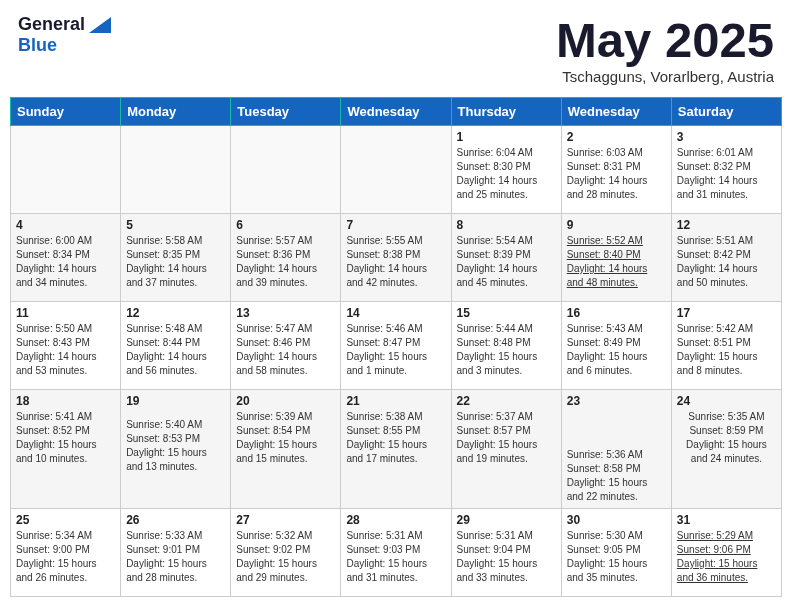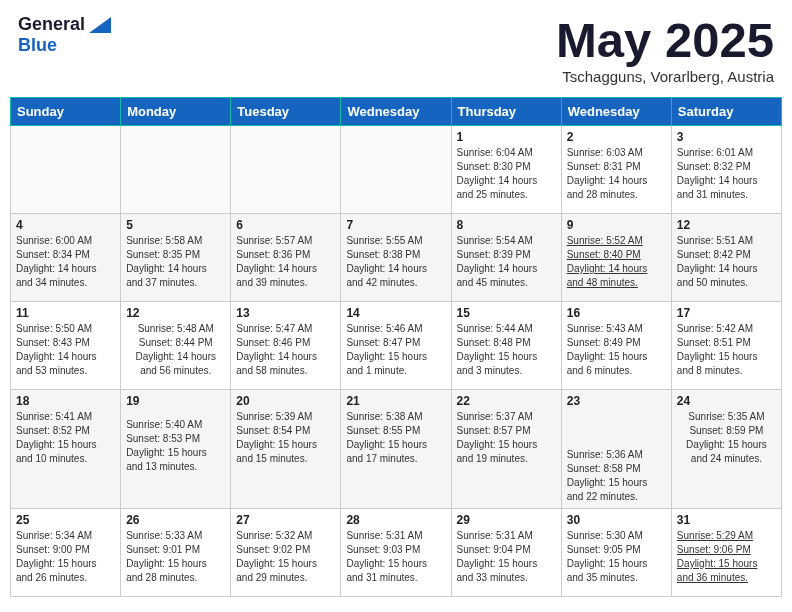--- a/index.html
+++ b/index.html
@@ -195,21 +195,21 @@
       <tr>
         <td>
           <div class="day-num">11</div>
           <div class="day-detail" style="white-space: pre-line;">Sunrise: 5:50 AM
 Sunset: 8:43 PM
 Daylight: 14 hours
 and 53 minutes.</div>
         </td>
         <td>
           <div class="day-num">12</div>
-          <div class="day-detail" style="white-space: pre-line; text-align: center;">Sunrise: 5:48 AM
+          <div class="day-detail" style="white-space: pre-line;">Sunrise: 5:48 AM
 Sunset: 8:44 PM
 Daylight: 14 hours
 and 56 minutes.</div>
         </td>
         <td>
           <div class="day-num">13</div>
           <div class="day-detail" style="white-space: pre-line;">Sunrise: 5:47 AM
 Sunset: 8:46 PM
 Daylight: 14 hours
 and 58 minutes.</div>

